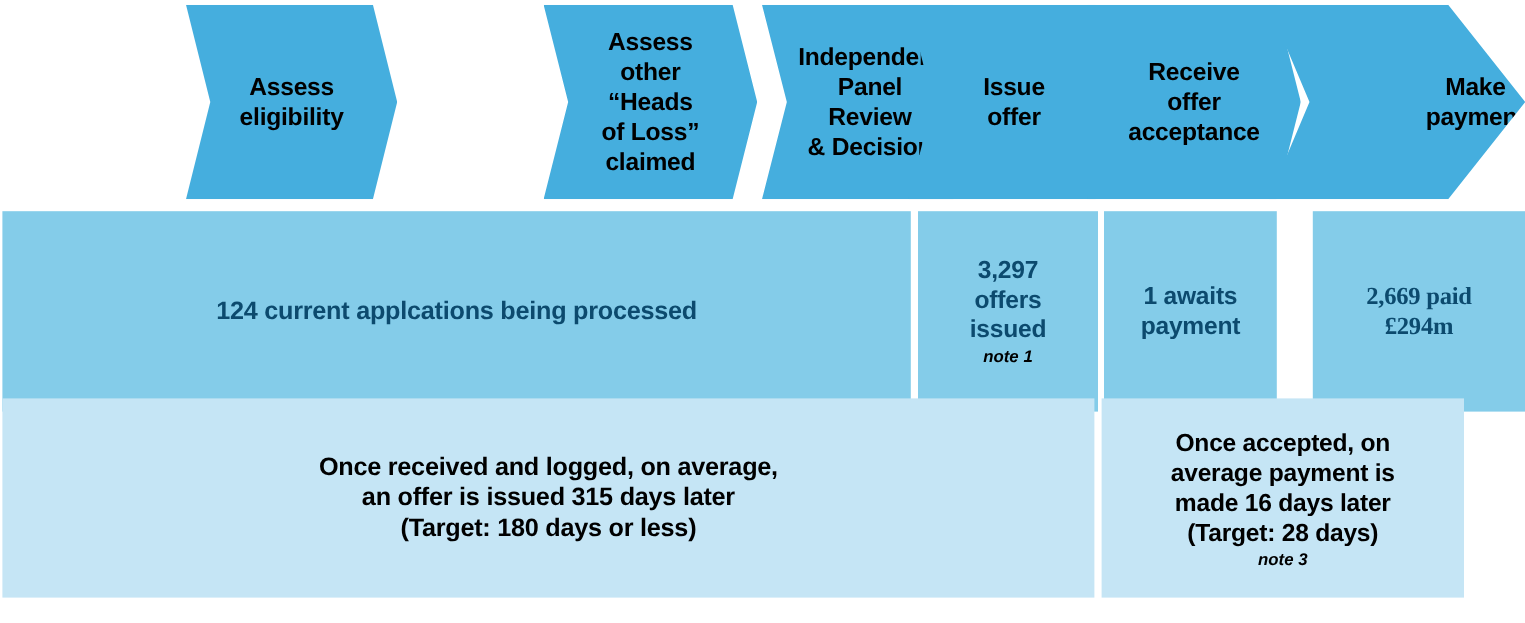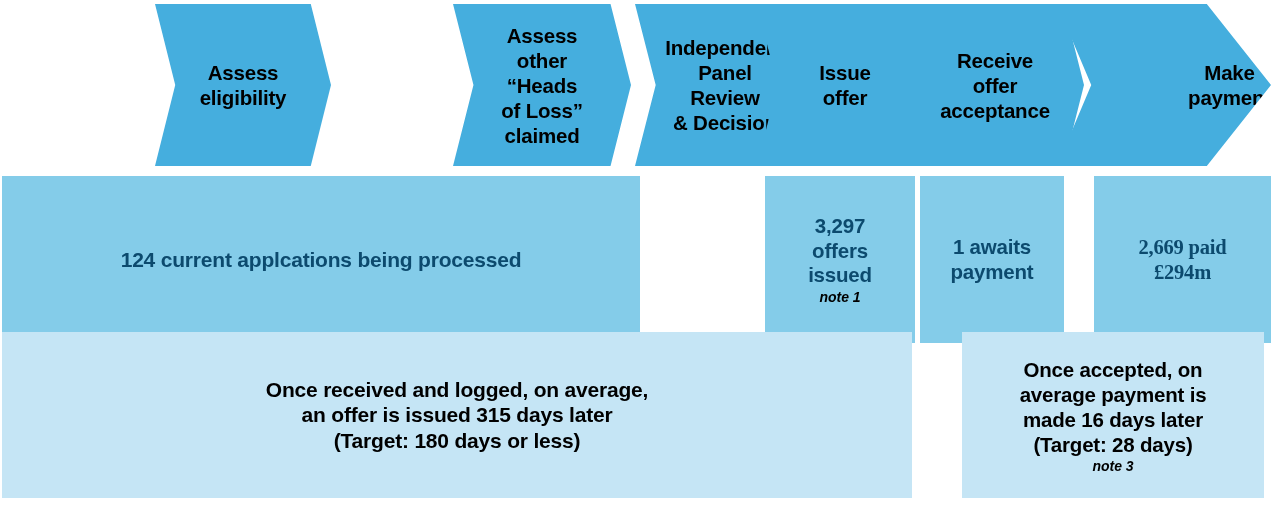--- a/index.html
+++ b/index.html
@@ -170,21 +170,21 @@
 
     <div class="chev last" style="left:1057px; width:214px;justify-content:flex-end;">
       <div class="chev-label">Make
 payment</div>
     </div>
 
   </div>
 
   <div id="stats-row">
 
-    <div class="stat-cell" style="left:2px; width:638px;">
+    <div class="stat-cell" style="left:2px; width:757px;">
       <div class="stat-text wide">124 current applcations being processed</div>
     </div>
 
     <div class="stat-cell" style="left:765px; width:150px;">
       <div style="text-align:center;">
         <div class="stat-text narrow">3,297
 offers
 issued</div>
         <span class="note">note 1</span>
       </div>
@@ -205,21 +205,21 @@
   <div id="timing-row">
 
     <div class="timing-cell" style="left:2px; width:910px;">
       <div style="text-align:center;">
         <div class="timing-text">Once received and logged, on average,
 an offer is issued 315 days later
 (Target: 180 days or less)</div>
       </div>
     </div>
 
-    <div class="timing-cell" style="left:918px; width:302px;margin-left:44px;">
+    <div class="timing-cell" style="left:918px; width:302px;">
       <div style="text-align:center;">
         <div class="timing-text right">Once accepted, on
 average payment is
 made 16 days later
 (Target: 28 days)</div>
         <span class="note">note 3</span>
       </div>
     </div>
 
   </div>

